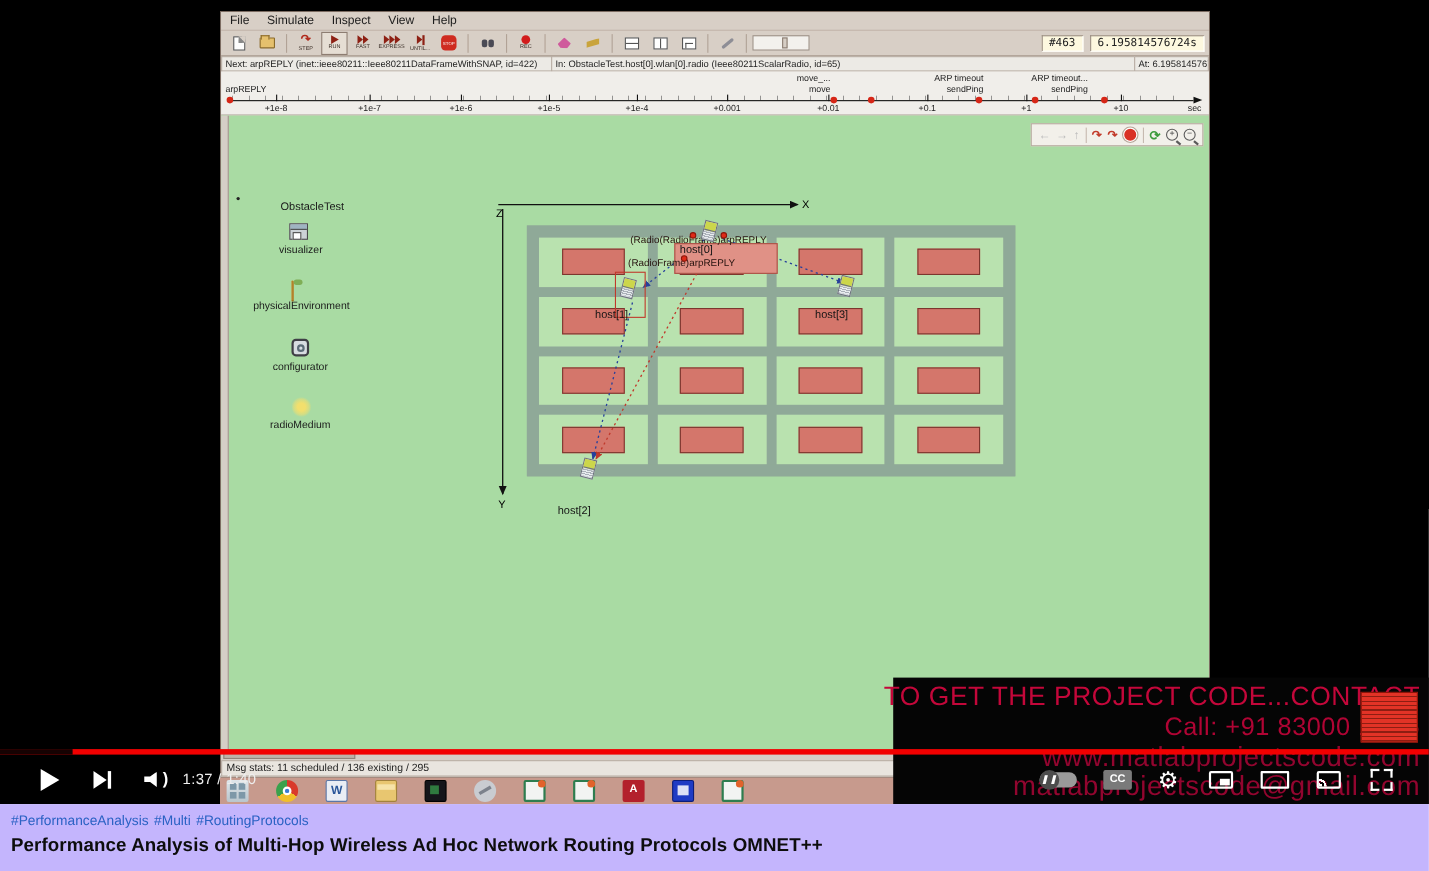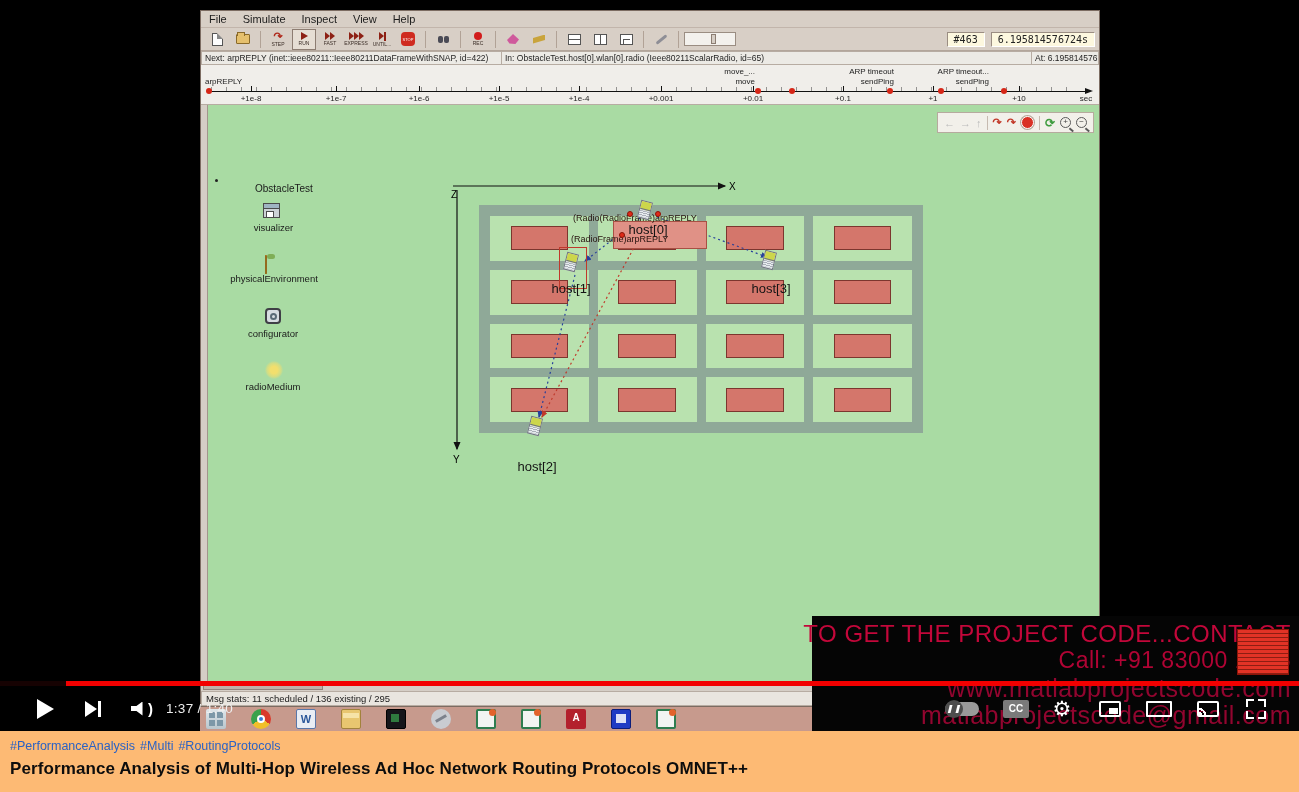--- a/index.html
+++ b/index.html
@@ -91,21 +91,21 @@
 
   .axsvg, .linksvg { position:absolute; left:0; top:0; }
 
   .building { position:absolute; left:278px; top:100px; width:444px; height:228px; background:#8fa998; border:11px solid #8fa998; display:grid; grid-template-columns:repeat(4,1fr); grid-template-rows:repeat(4,1fr); gap:9px; }
   .bcell { background:#b9e2af; display:flex; align-items:center; justify-content:center; }
   .room { width:58%; height:54%; background:#d4766b; border:1px solid #7c362e; }
 
   .host { position:absolute; width:12px; height:18px; background:#d7dbe0; border:1px solid #6d737c; transform:rotate(14deg); }
   .host:before { content:""; display:block; height:7px; background:#ccd64b; border-bottom:1px solid #6d737c; }
   .host:after { content:""; display:block; margin-top:1px; height:6px; background:repeating-linear-gradient(#aab0b8 0 1px, #e8ecef 1px 2px); }
-  .hostlabel { position:absolute; font-size:13px; color:#141414; width:60px; text-align:center; }
+  .hostlabel { position:absolute; font-size:10px; color:#141414; width:60px; text-align:left; }
   .selbox { position:absolute; border:1px solid #c0392b; }
   .msgbox { position:absolute; background:#e09186; border:1px solid #a85044; }
   .msgtext { position:absolute; font-size:9px; color:#26120e; white-space:nowrap; }
   .mdot { position:absolute; width:6px; height:6px; border-radius:50%; background:#e02a18; border:1px solid #8d1408; }
 
   .hscroll { height:9px; background:#d5cec6; border-top:1px solid #a2968c; position:relative; }
   .hscroll i { position:absolute; left:2px; top:1px; width:120px; height:6px; background:#bdb2a8; border:1px solid #90837a; }
   .statusbar { height:15px; display:flex; font-size:9.5px; color:#1b1b1b; background:#e9e5df; }
   .statusbar div { border:1px solid #b7aca2; padding:1px 4px; white-space:nowrap; overflow:hidden; }
   .sb1 { width:452px; border-right:none; } .sb2 { flex:1; }
@@ -161,21 +161,21 @@
   .cast-ico { width:22px; height:16px; border:2px solid #fff; border-radius:2px; position:relative; }
   .cast-ico i { position:absolute; left:0px; bottom:0px; width:7px; height:7px; background:radial-gradient(circle at 0 100%, #fff 0 3px, transparent 3px 5px, #fff 5px 7px, transparent 7px); }
   .fs-ico { width:20px; height:20px; display:grid; grid-template-columns:1fr 1fr; grid-template-rows:1fr 1fr; gap:4px; }
   .fs-ico i { border:2.5px solid #fff; }
   .fs-ico i:nth-child(1){ border-right:none; border-bottom:none; }
   .fs-ico i:nth-child(2){ border-left:none; border-bottom:none; }
   .fs-ico i:nth-child(3){ border-right:none; border-top:none; }
   .fs-ico i:nth-child(4){ border-left:none; border-top:none; }
 
   
-  .below { position:relative; width:1299px; height:61px; background:#fdba74; padding:8px 10px 0; }
+  .below { position:relative; width:1299px; height:61px; background:#c4b5fd; padding:8px 10px 0; }
   .hashtags { font-size:12.5px; color:#2b62c4; display:flex; gap:5px; }
   .vtitle { margin-top:6px; font-size:17px; font-weight:bold; color:#0d0d0d; letter-spacing:.1px; }
 </style>
 </head>
 <body>
 
 <div class="stage">
 
   <div class="desktop">
     <div class="omnet-window">

